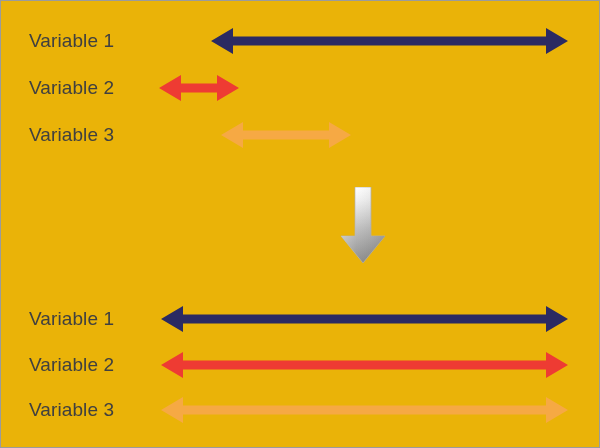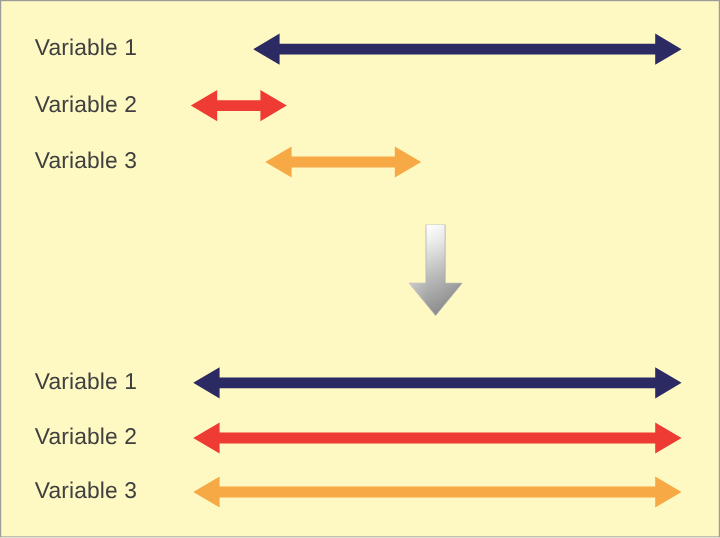--- a/index.html
+++ b/index.html
@@ -61,21 +61,21 @@
   }
   .down-arrow-svg {
     display: block;
     width: 48px;
     height: 78px;
   }
 </style>
 </head>
 <body>
 
-<div id="figure" style="width: 600px; height: 448px; background: #fef9c3; border-color: rgb(155, 155, 155);">
+<div id="figure" style="width: 600px; height: 448px; background: #eab308; border-color: rgb(155, 155, 155);">
 
   <div class="group" id="top-group">
       <div class="row" style="top: 20px;">
         <div class="row-label">Variable 1</div>
         <svg class="arrow-svg" viewBox="0 0 600 40">
           <polygon points="210.0,20.0 232.0,7.0 232.0,15.5 545.0,15.5 545.0,7.0 567.0,20.0 545.0,33.0 545.0,24.5 232.0,24.5 232.0,33.0" fill="#2b2a62"></polygon>
         </svg>
       </div>
       <div class="row" style="top: 67px;">
         <div class="row-label">Variable 2</div>

